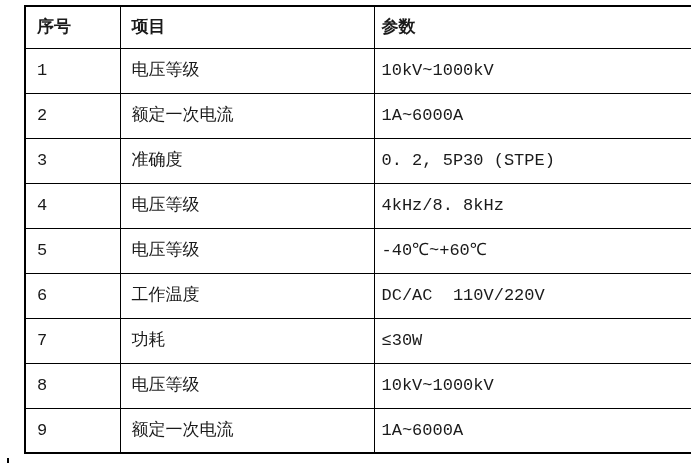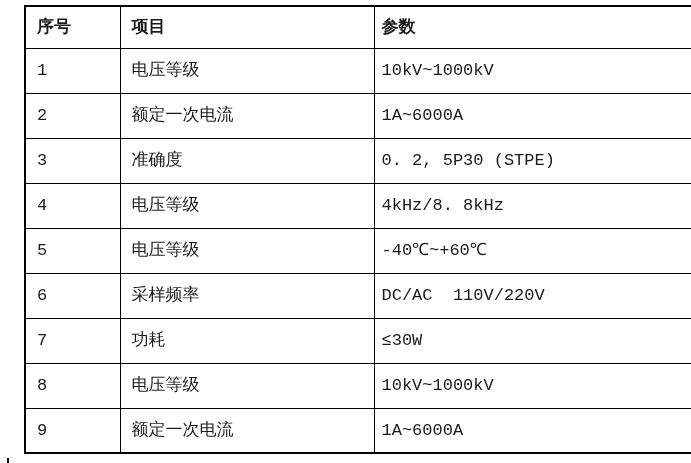--- a/index.html
+++ b/index.html
@@ -91,21 +91,21 @@
           <td>电压等级</td>
           <td>4kHz/8. 8kHz</td>
         </tr>
         <tr>
           <td>5</td>
           <td>电压等级</td>
           <td>-40℃~+60℃</td>
         </tr>
         <tr>
           <td>6</td>
-          <td>采样频率</td>
+          <td>工作温度</td>
           <td>DC/AC  110V/220V</td>
         </tr>
         <tr>
           <td>7</td>
           <td>功耗</td>
           <td>≤30W</td>
         </tr>
         <tr>
           <td>8</td>
           <td>电压等级</td>

